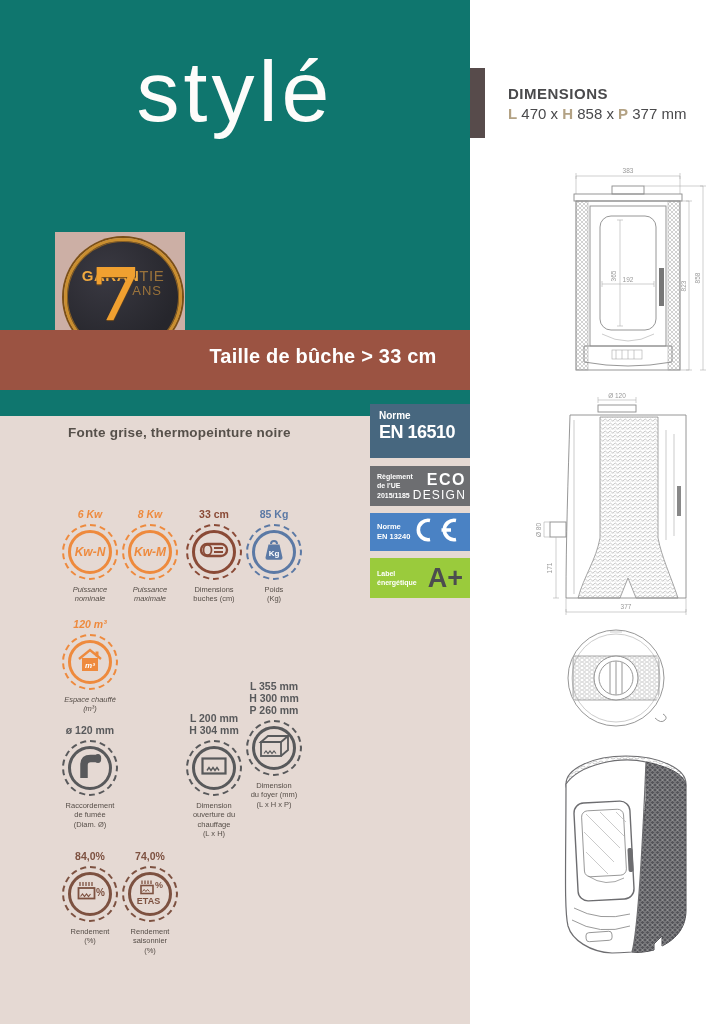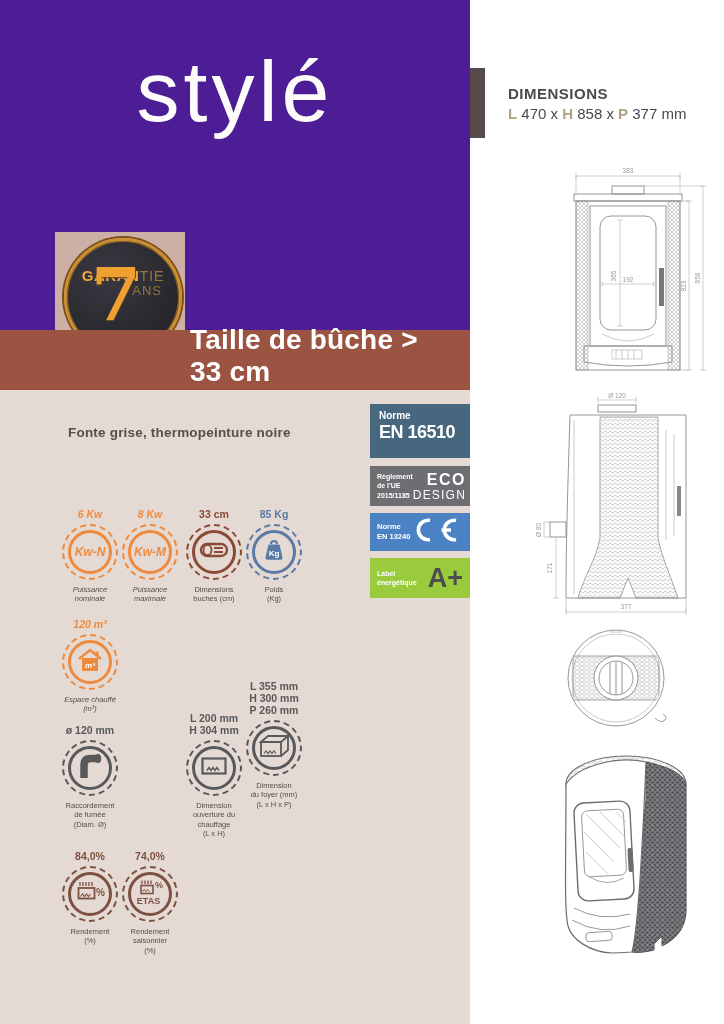--- a/index.html
+++ b/index.html
@@ -1,41 +1,41 @@
 <!DOCTYPE html>
 <html><head>
 <meta charset="utf-8">
 <style>
   html,body{margin:0;padding:0;}
   body{font-family:"Liberation Sans",sans-serif;background:#fff;}
   #page{position:relative;width:724px;height:1024px;background:#fff;overflow:hidden;}
 
   
   .left-col{position:absolute;left:0;top:0;width:470px;height:1024px;background:#e5d9d3;}
-  .header-block{position:absolute;left:0;top:0;width:470px;height:330px;background:#4c1d95;}
+  .header-block{position:absolute;left:0;top:0;width:470px;height:416px;background:#0f766e;}
   .product-title{position:absolute;left:0;top:48px;width:100%;text-align:center;
     color:#fdfcfa;font-size:86px;font-weight:100;letter-spacing:4px;line-height:1;}
 
   
   .warranty-square{position:absolute;left:55px;top:232px;width:130px;height:130px;background:#ccafa5;}
   .warranty-circle{position:absolute;left:9px;top:6px;width:112px;height:112px;border-radius:50%;
     background:radial-gradient(circle at 35% 30%, #3a3942, #26262c 70%);
     border:3px solid #c98e2f; box-shadow:0 0 0 2px #7a4f18, inset 0 0 0 1px #8a5f22;}
   .g-word{position:absolute;left:50%;top:26px;transform:translateX(-50%);white-space:nowrap;
     font-size:15px;font-weight:bold;letter-spacing:0.5px;}
   .g-bold{color:#f0a93f;}
   .g-light{color:rgba(240,169,63,0.55);font-weight:400;}
   .g-ans{position:absolute;right:17px;top:42px;font-size:13px;color:rgba(240,169,63,0.55);letter-spacing:1px;}
   .g-seven{position:absolute;left:24px;top:18px;font-family:"DejaVu Serif",serif;
     font-size:72px;font-weight:bold;color:#f0a030;text-shadow:0 1px 1px #7a4f18;line-height:1;}
 
   
   .log-banner{position:absolute;left:0;top:330px;width:470px;height:60px;background:#9b5342;}
   .banner-text{position:absolute;left:190px;right:14px;top:0;height:52px;display:flex;align-items:center;justify-content:center;
-    color:#fff;font-weight:bold;font-size:28px;letter-spacing:0.2px;}
+    color:#fff;font-weight:bold;font-size:20px;letter-spacing:0.2px;}
 
   .material-subtitle{position:absolute;left:68px;top:425px;color:#56504a;font-size:13.5px;font-weight:bold;letter-spacing:0.2px;}
 
   
   .badge{position:absolute;left:370px;width:100px;color:#fff;box-sizing:border-box;}
   .badge-en16510{top:404px;height:54px;background:#47677f;padding:6px 9px;}
   .badge-en16510 .b-top{font-size:10px;font-weight:bold;}
   .badge-en16510 .b-main{font-size:18px;font-weight:bold;letter-spacing:-0.5px;margin-top:1px;}
   .badge-eco{top:466px;height:40px;background:#6d6e71;display:flex;align-items:center;justify-content:space-between;padding:4px 7px;}
   .b-lines{font-size:7px;font-weight:bold;line-height:1.3;}

